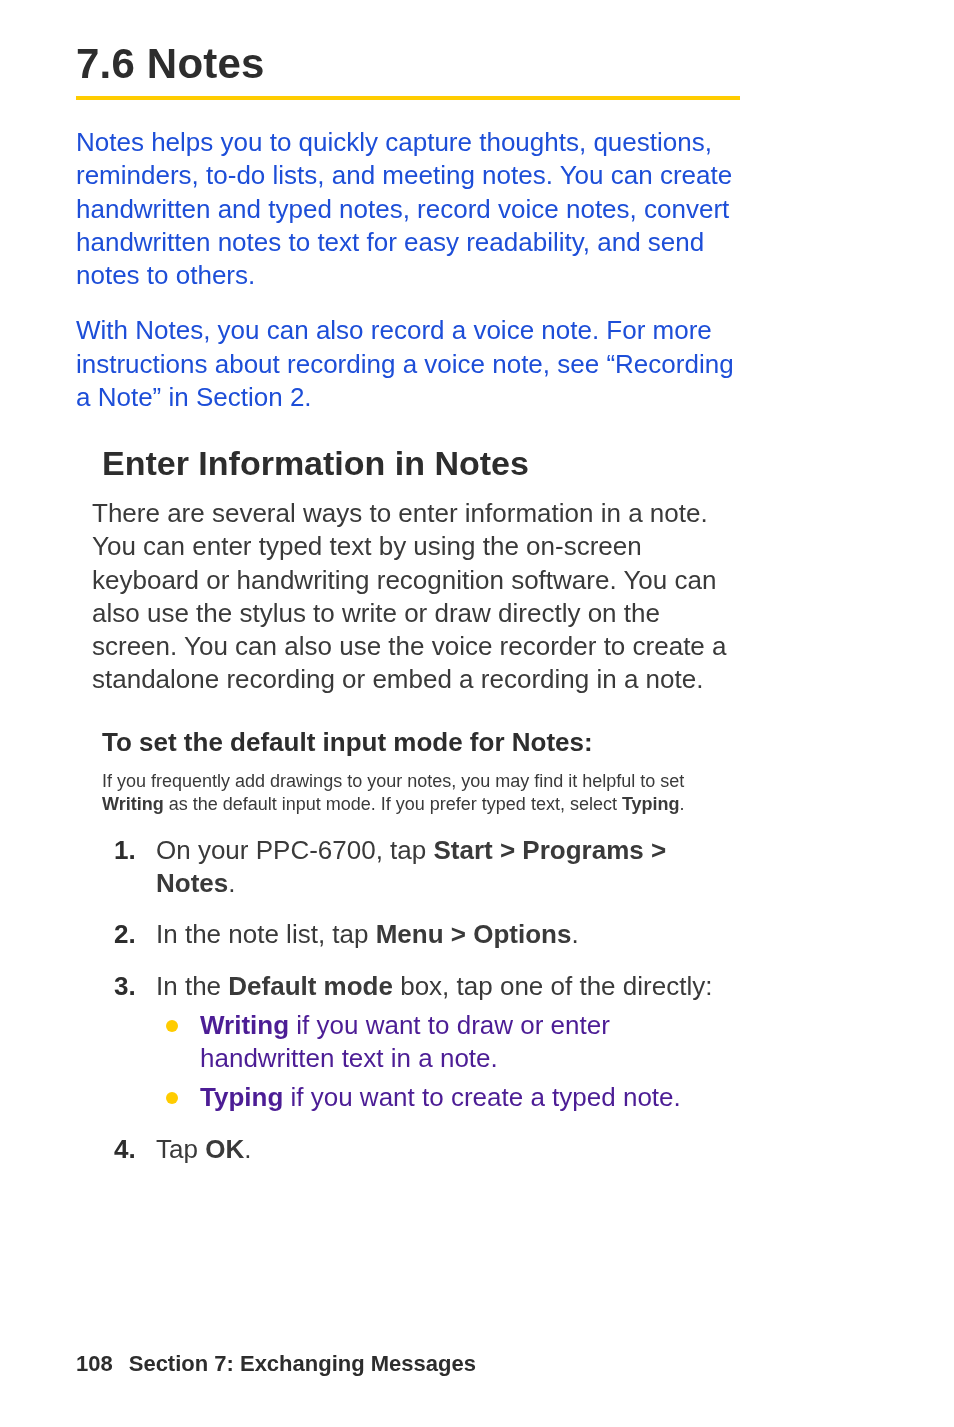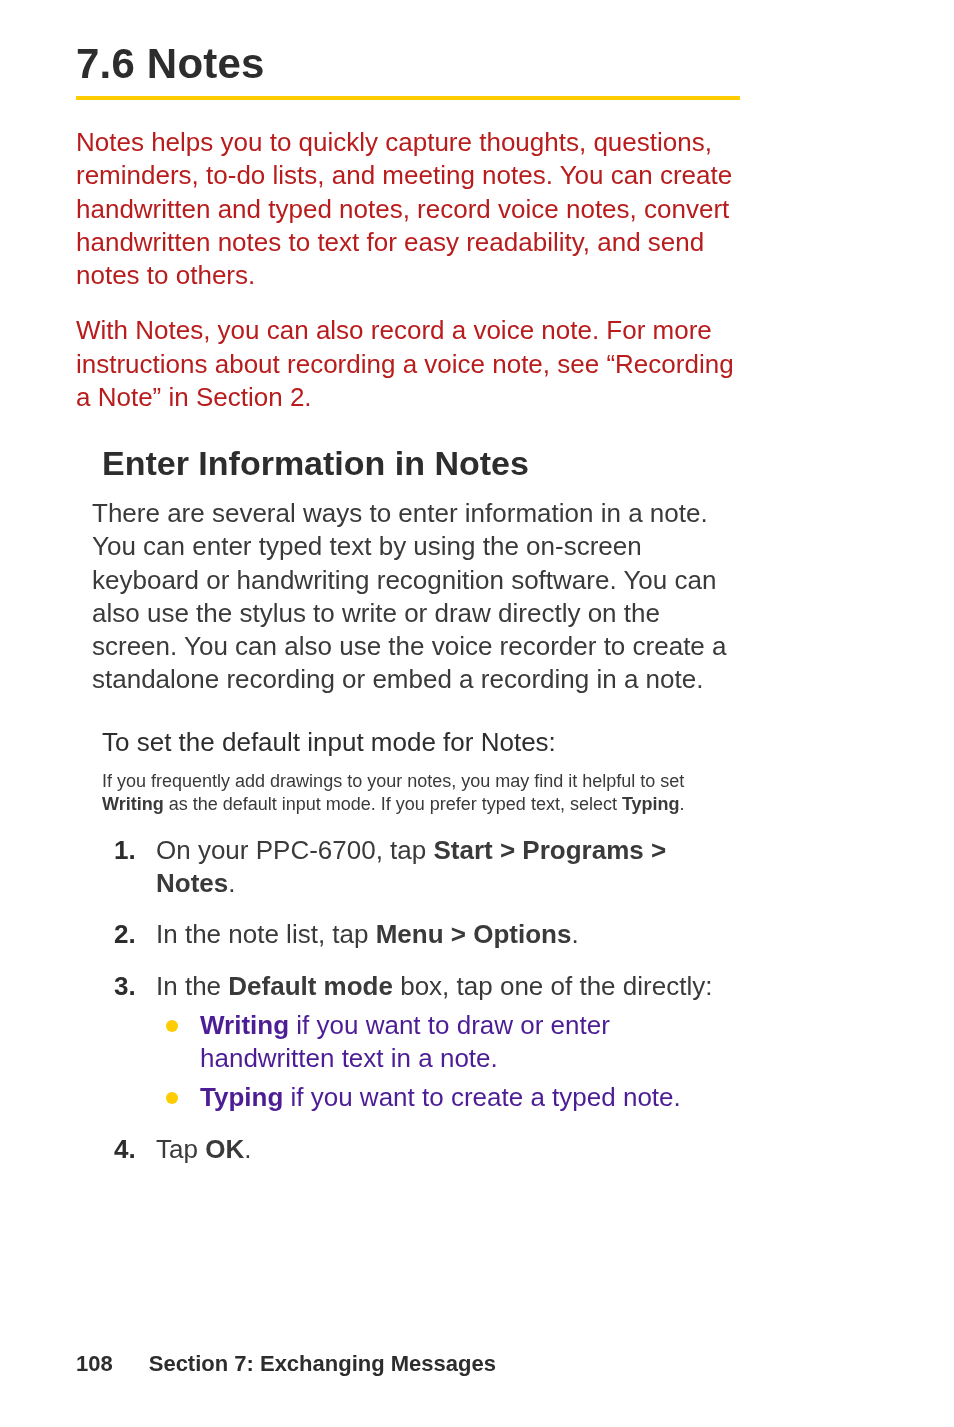--- a/index.html
+++ b/index.html
@@ -30,37 +30,37 @@
   .rule-yellow {
     height: 4px;
     background: #ffcc00;
     width: 100%;
     margin-bottom: 26px;
   }
   p.body {
     font-size: 26px;
     line-height: 1.28;
     margin: 0 0 22px 0;
-    color: #b91c1c;
+    color: #1d4ed8;
   }
   h2.subhead {
     font-size: 34px;
     font-weight: 700;
     margin: 30px 0 14px 26px;
     color: #2d2d2d;
   }
   p.sub-body {
     font-size: 26px;
     line-height: 1.28;
     margin: 0 0 22px 16px;
     color: #3a3a3a;
   }
   h3.proc-head {
     font-size: 26px;
-    font-weight: 400;
+    font-weight: 700;
     margin: 30px 0 12px 26px;
     color: #2d2d2d;
   }
   p.proc-intro {
     font-size: 18px;
     line-height: 1.28;
     margin: 0 0 18px 26px;
     color: #3a3a3a;
   }
   p.proc-intro b { font-weight: 700; }
@@ -115,21 +115,21 @@
   ul.bullets > li b { font-weight: 700; }
   .footer {
     position: absolute;
     left: 76px;
     bottom: 50px;
     font-size: 22px;
     font-weight: 700;
     color: #2d2d2d;
   }
   .footer .pg {
-    margin-right: 36px;
+    margin-right: 16px;
   }
 </style>
 </head>
 <body>
 
 <div class="page">
 
   <h1 class="section-number-title">7.6   Notes</h1>
   <div class="rule-yellow"></div>
 

